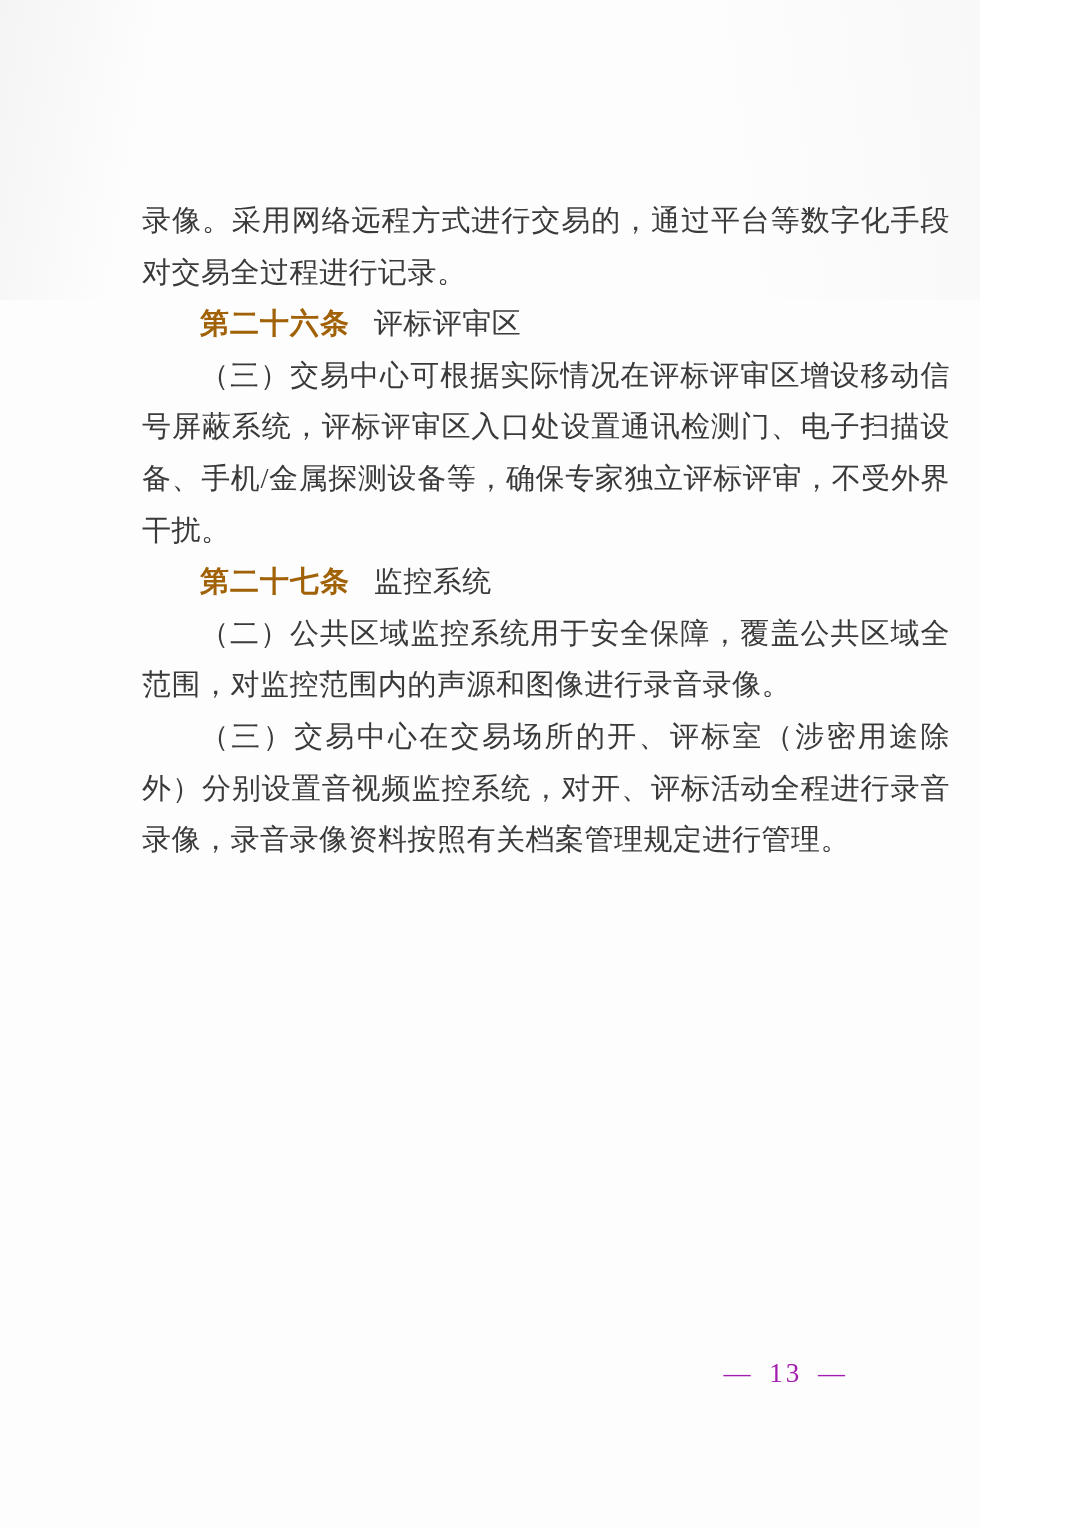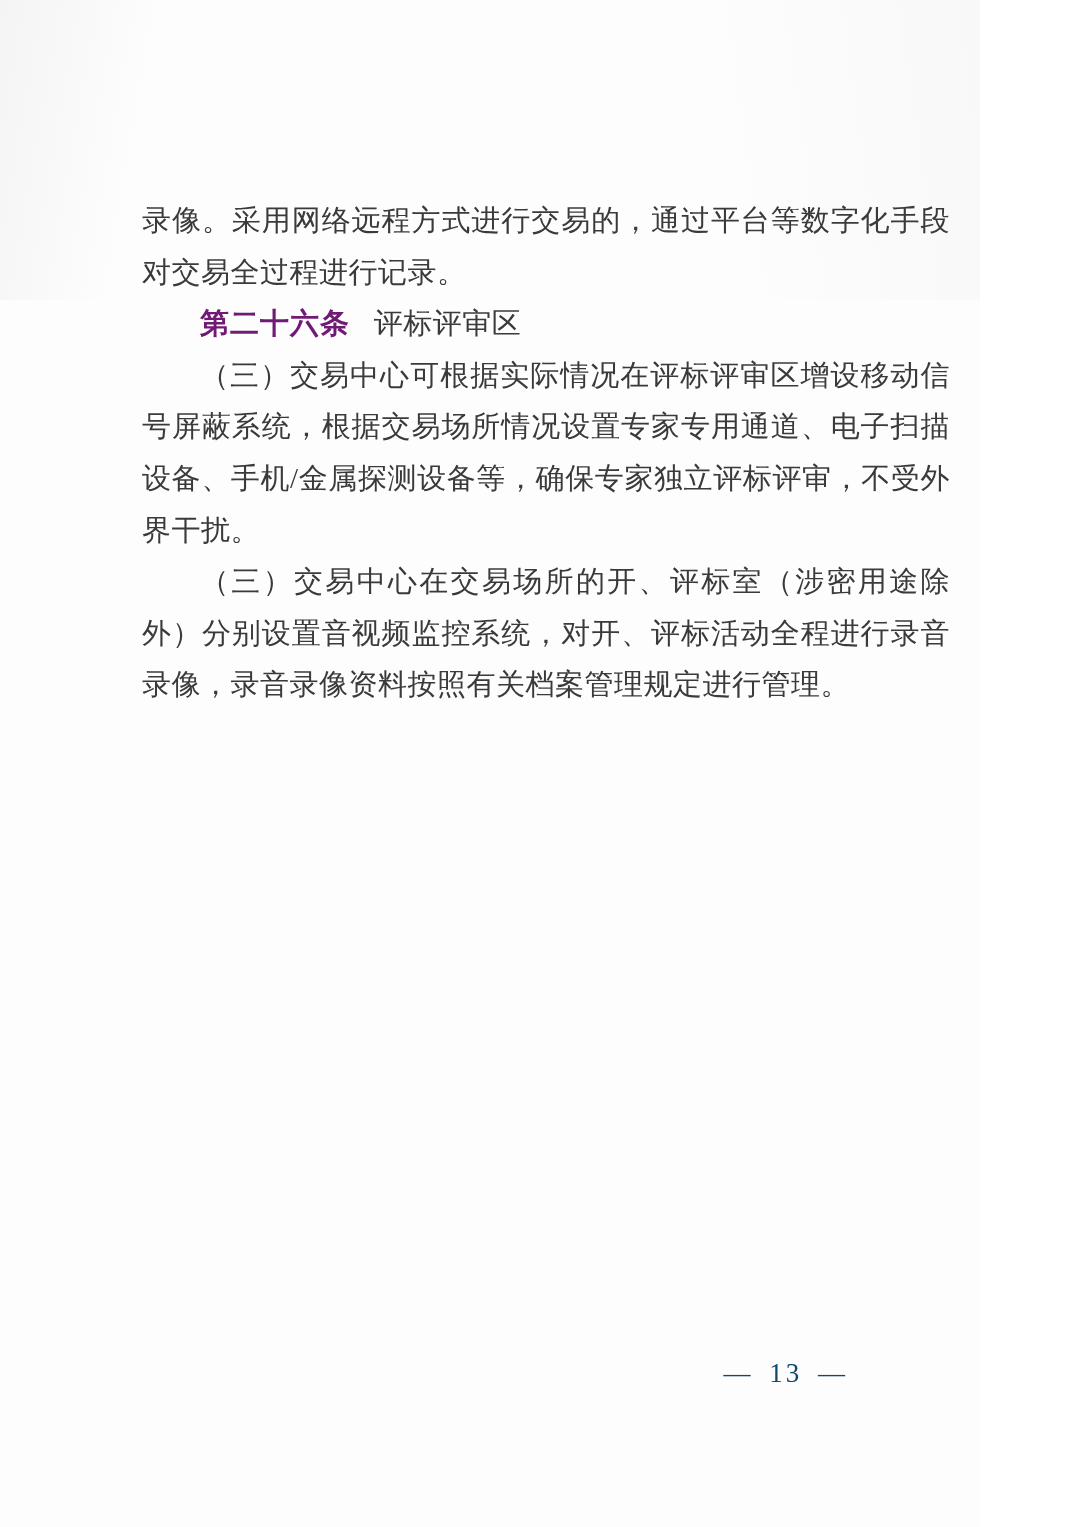--- a/index.html
+++ b/index.html
@@ -36,54 +36,59 @@
     line-height: 51.6px;
     text-align: justify;
     letter-spacing: 0.5px;
   }
   .page-body p { margin: 0; padding: 0; }
   .clause, .heading { text-indent: 2em; }
   .continuation { text-indent: 0; }
   .heading .num {
     font-family: "Liberation Sans", "DejaVu Sans", sans-serif;
     font-weight: 700;
-    color: #701a75;
+    color: #a16207;
     letter-spacing: 1px;
     margin-top: 39px;
   }
   .heading .title { margin-left: 0.55em; font-family: Liberation Serif, serif; }
   .page-footer {
     position: absolute;
     top: 1358px;
     right: 132px;
     font-size: 27px;
-    color: #0c4a6e;
+    color: #a21caf;
     letter-spacing: 3px;
     word-spacing: 6px;
     text-align: center;
   }
 </style>
 </head>
 <body>
 
 <div class="page">
   <div class="page-body">
 
     <p class="continuation">录像。采用网络远程方式进行交易的，通过平台等数字化手段对交易全过程进行记录。</p>
 
     <p class="heading">
       <span class="num">第二十六条</span>
       <span class="title">评标评审区</span>
     </p>
 
 
 
-    <p class="clause">（三）交易中心可根据实际情况在评标评审区增设移动信号屏蔽系统，根据交易场所情况设置专家专用通道、电子扫描设备、手机/金属探测设备等，确保专家独立评标评审，不受外界干扰。</p>
+    <p class="clause">（三）交易中心可根据实际情况在评标评审区增设移动信号屏蔽系统，评标评审区入口处设置通讯检测门、电子扫描设备、手机/金属探测设备等，确保专家独立评标评审，不受外界干扰。</p>
+
+    <p class="heading">
+      <span class="num">第二十七条</span>
+      <span class="title">监控系统</span>
+    </p>
 
 
-
+    <p class="clause">（二）公共区域监控系统用于安全保障，覆盖公共区域全范围，对监控范围内的声源和图像进行录音录像。</p>
 
     <p class="clause">（三）交易中心在交易场所的开、评标室（涉密用途除外）分别设置音视频监控系统，对开、评标活动全程进行录音录像，录音录像资料按照有关档案管理规定进行管理。</p>
 
   </div>
 
   <div class="page-footer">— 13 —</div>
 </div>
 
 </body></html>

